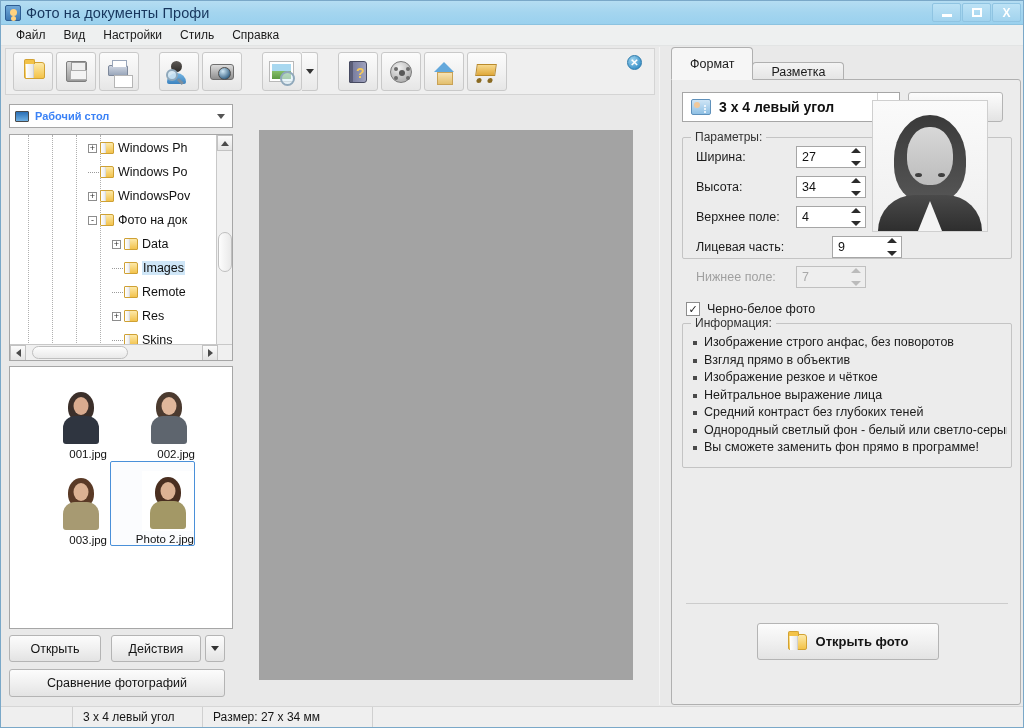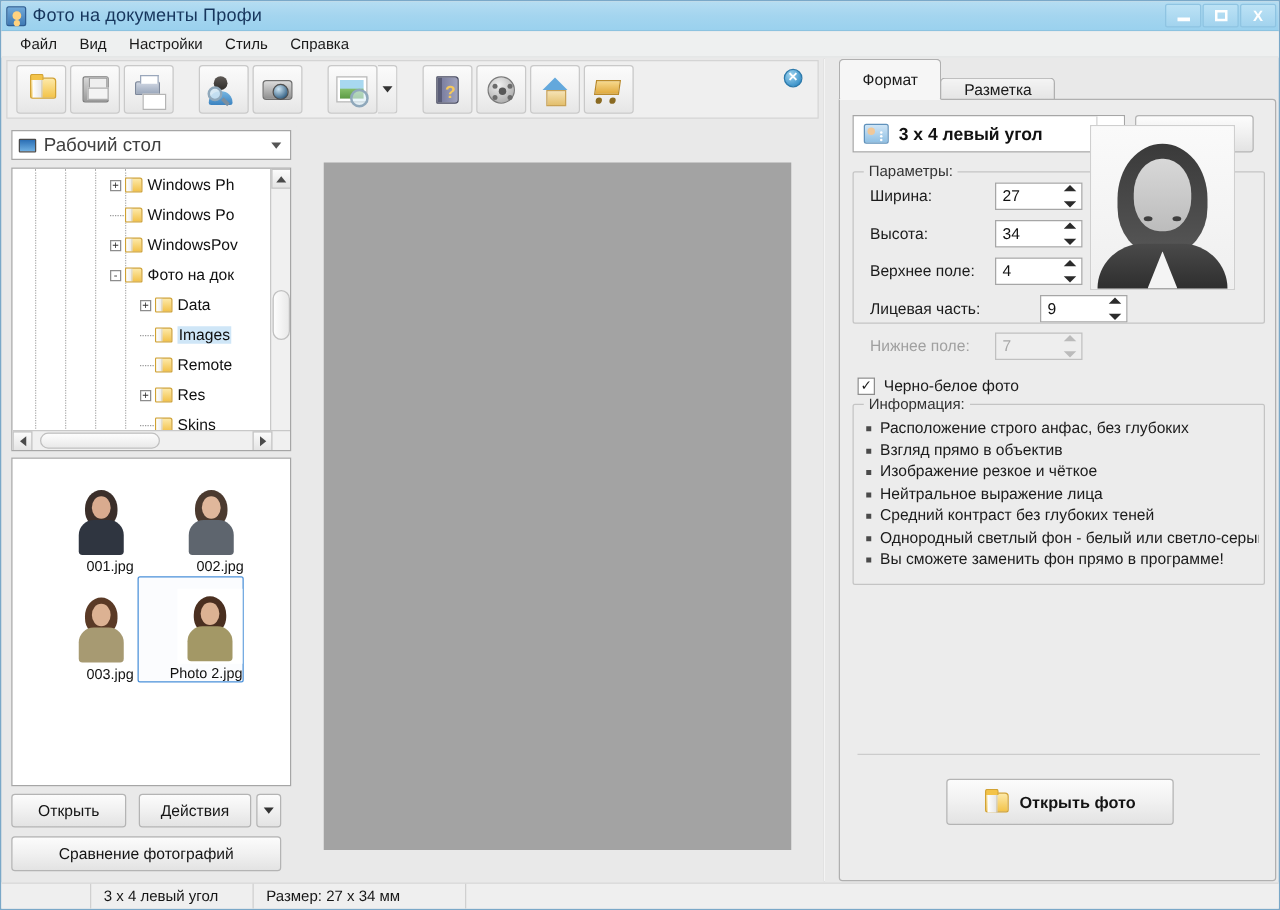--- a/index.html
+++ b/index.html
@@ -223,21 +223,21 @@
     padding-left:5px; position:relative;
   }
   .combo .monitor{
     width:14px;height:11px;background:linear-gradient(to bottom,#2b6fb5,#6fb0e3);
     border:1px solid #4a4a4a;border-radius:1px;margin-right:6px;flex:none;
   }
   .combo .caret{
     position:absolute;right:7px;top:9px;width:0;height:0;
     border-left:4px solid transparent;border-right:4px solid transparent;border-top:5px solid #555;
   }
-  .combo-text{ font-size:15px;color:#404040;}
+  .combo-text{ font-size:11px;color:#3b82f6;font-weight:bold;}
 
   .tree-box{
     position:absolute; left:0; top:30px; width:224px; height:227px;
     background:#fff; border:1px solid #a6a6a6; overflow:hidden;
   }
   .tree-inner{ position:relative; width:204px; height:210px; }
   .tree-row{
     position:absolute; height:18px; display:flex; align-items:center; white-space:nowrap;
     font-size:12.5px; color:#101010;
   }
@@ -764,21 +764,21 @@
       <div class="chk-row">
         <div class="chk">✓</div>
         <div class="p-label">Черно-белое фото</div>
       </div>
 
       <div class="group" id="info-group">
         <div class="group-title">Информация:</div>
         <div class="info-list" id="info-list">
             <div class="info-li">
               <span class="bullet"></span>
-              <span>Расположение строго анфас, без глубоких</span>
+              <span>Изображение строго анфас, без поворотов</span>
             </div>
             <div class="info-li">
               <span class="bullet"></span>
               <span>Взгляд прямо в объектив</span>
             </div>
             <div class="info-li">
               <span class="bullet"></span>
               <span>Изображение резкое и чёткое</span>
             </div>
             <div class="info-li">

